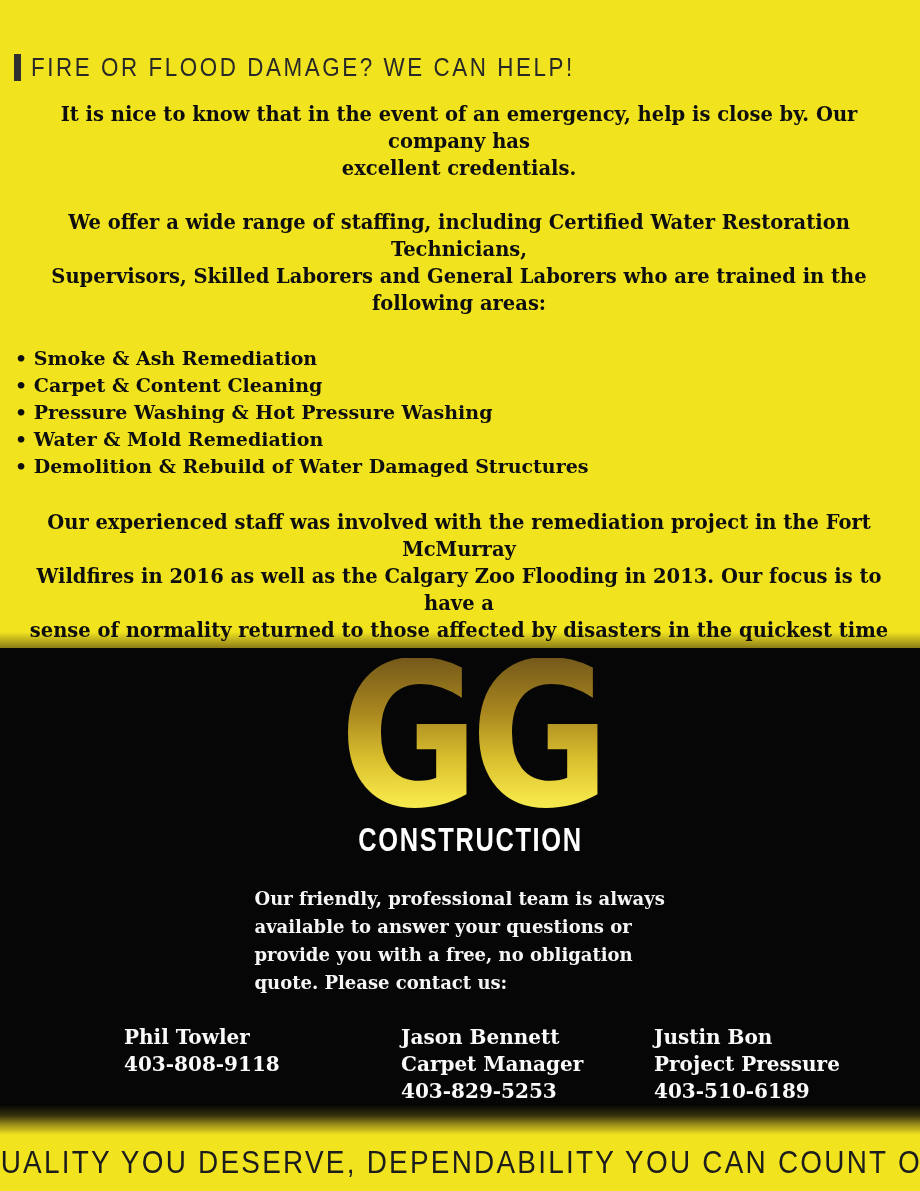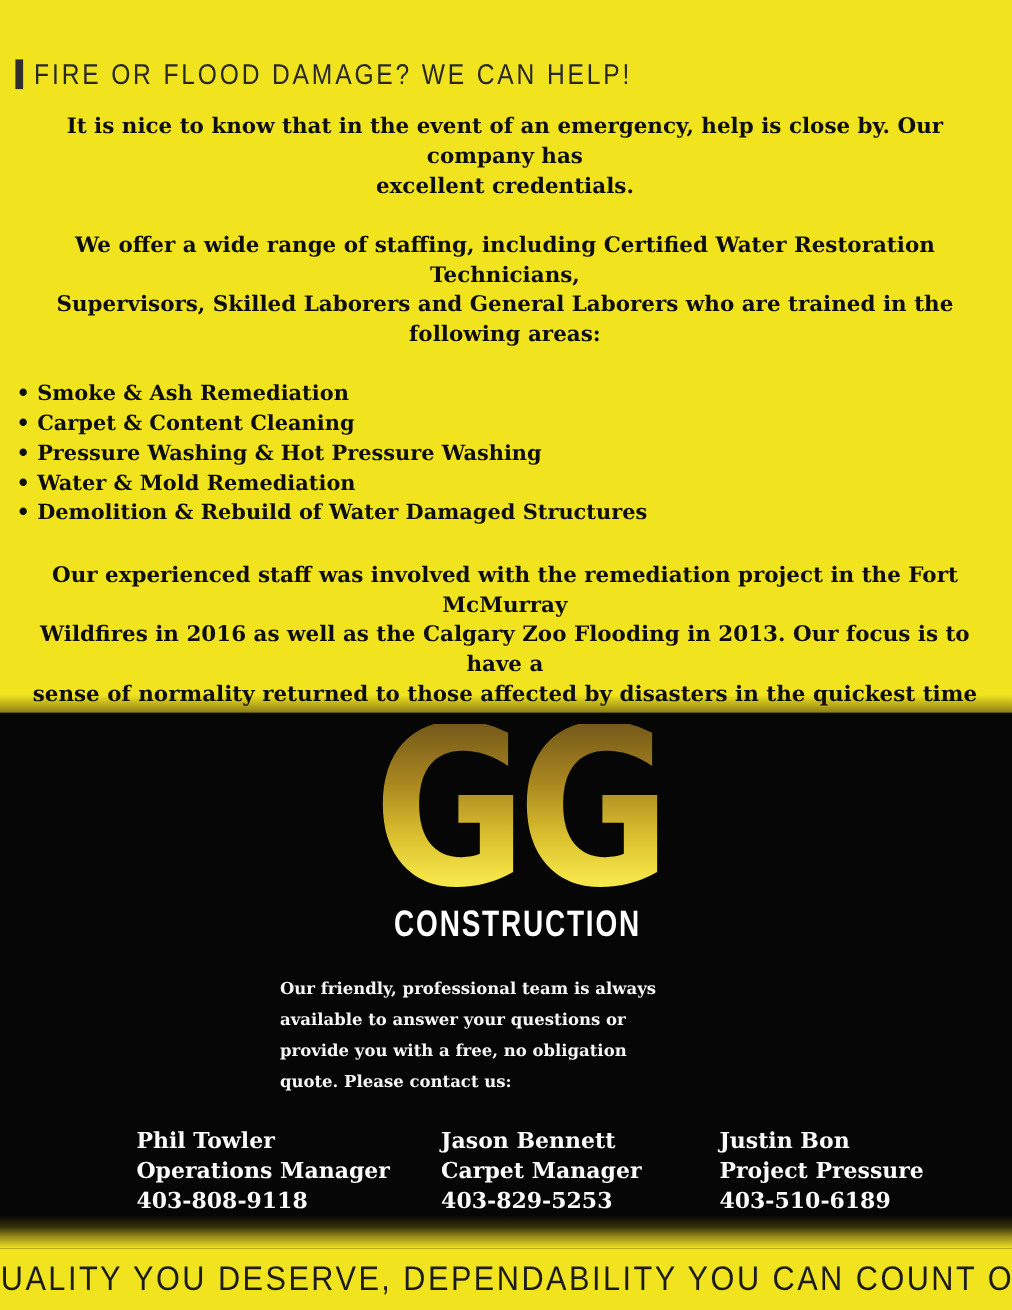--- a/index.html
+++ b/index.html
@@ -105,21 +105,21 @@
     color: #ffffff;
     text-align: center;
     transform: scale(0.82, 1.08);
     margin-top: 9px;
   }
 
   .contact-intro {
     width: 432px;
     margin: 27px auto 0;
     font-weight: bold;
-    font-size: 15px;
+    font-size: 18px;
     line-height: 28px;
     white-space: pre-line;
     color: #f5f5f5;
   }
 
   .contacts-row {
     display: grid;
     grid-template-columns: 277px 253px 1fr;
     padding-left: 103px;
     padding-right: 40px;
@@ -192,21 +192,20 @@
     <div class="logo-wordmark">CONSTRUCTION</div>
 
     <p class="contact-intro">Our friendly, professional team is always
 available to answer your questions or
 provide you with a free, no obligation
 quote. Please contact us:</p>
 
     <div class="contacts-row">
       <div class="contact-card">
         <div>Phil Towler</div>
-        <div>Operations Manager</div>
         <div>403-808-9118</div>
       </div>
       <div class="contact-card">
         <div>Jason Bennett</div>
         <div>Carpet Manager</div>
         <div>403-829-5253</div>
       </div>
       <div class="contact-card">
         <div>Justin Bon</div>
         <div>Project Pressure</div>

